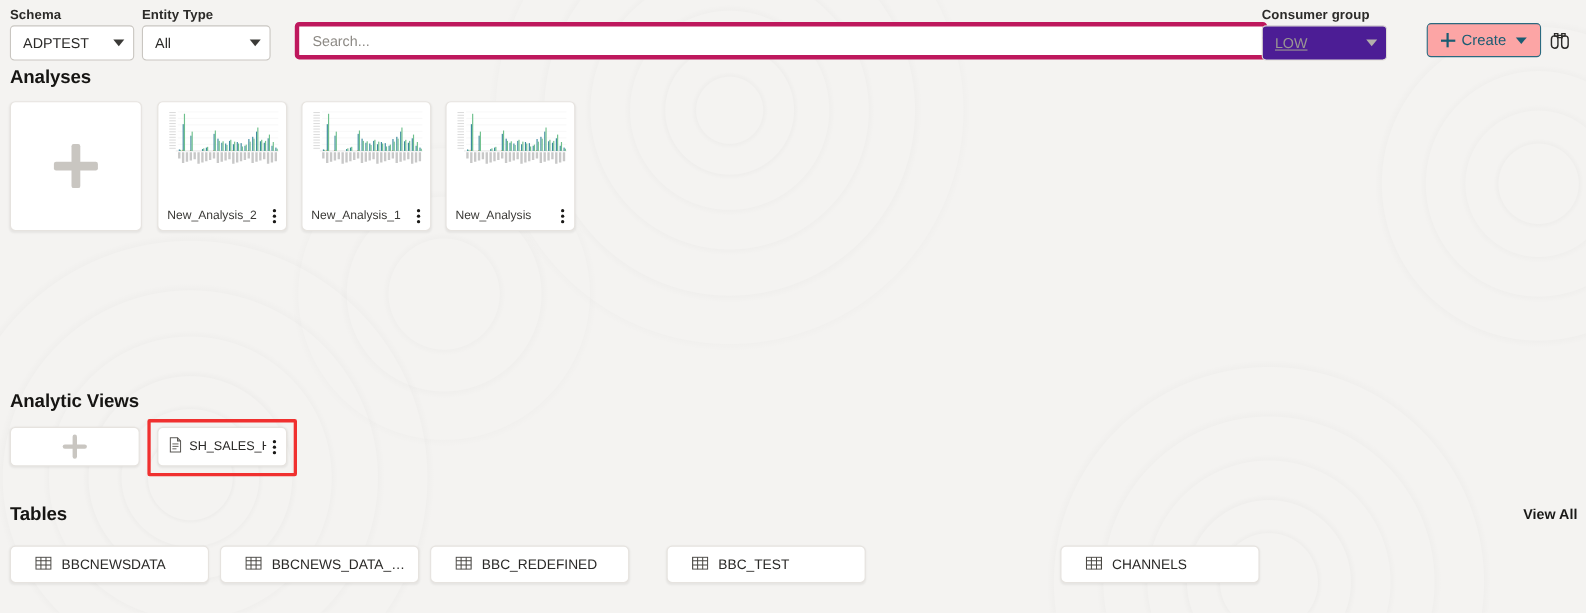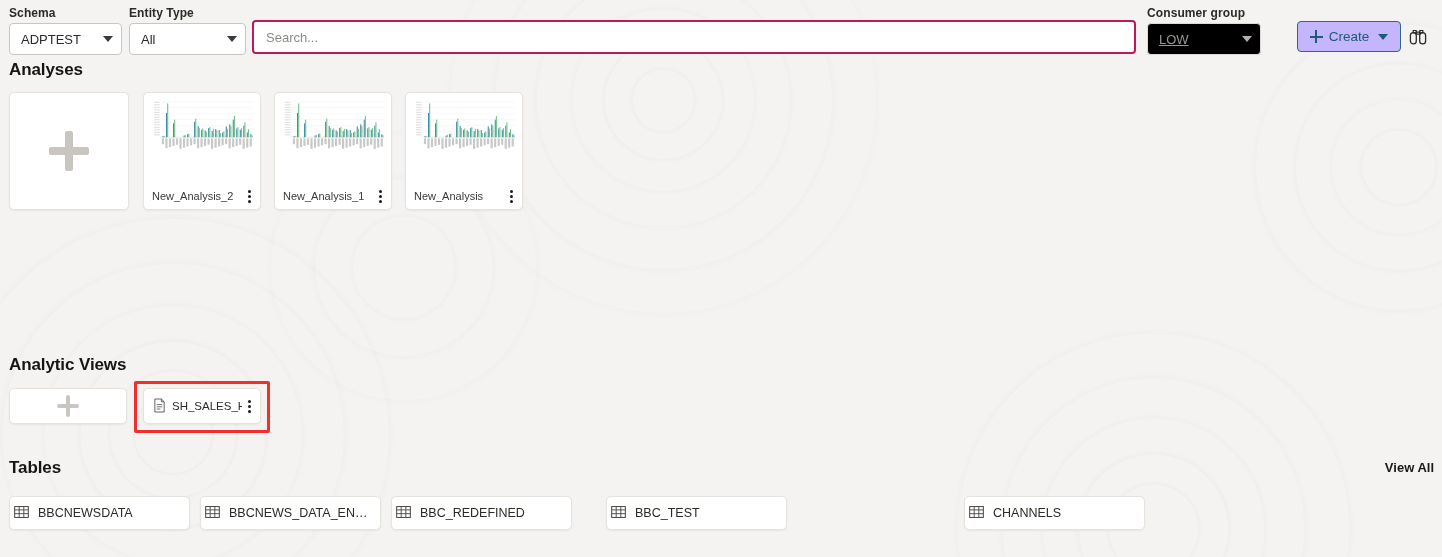--- a/index.html
+++ b/index.html
@@ -31,45 +31,45 @@
     line-height: 14px; letter-spacing: 0.1px;
     margin-bottom: 3px;
   }
   .select-box {
     height: 32px; border: 1px solid #c9c6c1; border-radius: 4px;
     background: #ffffff; display: flex; align-items: center;
     padding: 0 8px 0 11px; font-size: 13px; color: #2b2a28;
     position: relative;
   }
   .select-box.disabled {
-    background: #000000; border-color: #dedbd6; color: #9a9792; text-decoration: underline;
+    background: #4c1d95; border-color: #dedbd6; color: #9a9792; text-decoration: underline;
   }
   .select-value { flex: 1; white-space: nowrap; overflow: hidden; }
   .caret {
     width: 0; height: 0; margin-left: 6px;
     border-left: 5px solid transparent; border-right: 5px solid transparent;
     border-top: 6px solid #3b3a37;
   }
   .select-box.disabled .caret { border-top-color: #b3b0ab; }
 
   .search-box {
-    position: absolute; left: 252px; top: 20px; width: 884px; height: 34px;
-    border: 2px solid #be185d; border-radius: 4px; background: #ffffff;
+    position: absolute; left: 268px; top: 20px; width: 884px; height: 34px;
+    border: 4px solid #be185d; border-radius: 4px; background: #ffffff;
     display: flex; align-items: center; padding: 4px 12px;
     font-size: 13px; color: #8d8a85;
   }
 
   .refresh-btn {
     position: absolute; left: 1144px; top: 26px;
     width: 22px; height: 22px; cursor: pointer;
   }
 
   .create-btn {
     position: absolute; left: 1297px; top: 21px; width: 104px; height: 31px;
-    border: 1px solid #2a6a80; border-radius: 4px; background: #c4b5fd;
+    border: 1px solid #2a6a80; border-radius: 4px; background: #fca5a5;
     display: flex; align-items: center; justify-content: center;
     color: #1a5c72; font-size: 13.5px; cursor: pointer;
   }
   .create-plus {
     position: relative; width: 13px; height: 13px; margin-right: 6px;
   }
   .create-plus::before, .create-plus::after {
     content: ""; position: absolute; background: #1a5c72;
   }
   .create-plus::before { left: 5.5px; top: 0; width: 2px; height: 13px; }
@@ -144,21 +144,21 @@
   }
   .av-card .nm { flex: 1; white-space: nowrap; overflow: hidden; margin-left: 6px; }
 
   .highlight-box {
     position: absolute; border: 3px solid #f0302f; border-radius: 2px;
     pointer-events: none;
   }
 
   .table-card {
     height: 34px; display: flex; align-items: center;
-    padding: 0 10px 0 4px; font-size: 12.5px; color: #2b2a28;
+    padding: 0 10px 0 22px; font-size: 12.5px; color: #2b2a28;
   }
   .table-card .nm { margin-left: 9px; white-space: nowrap; overflow: hidden; text-overflow: ellipsis; }
 
   .ico { flex: none; display: block; }
 </style>
 </head>
 <body>
 
 <div class="app">
 

